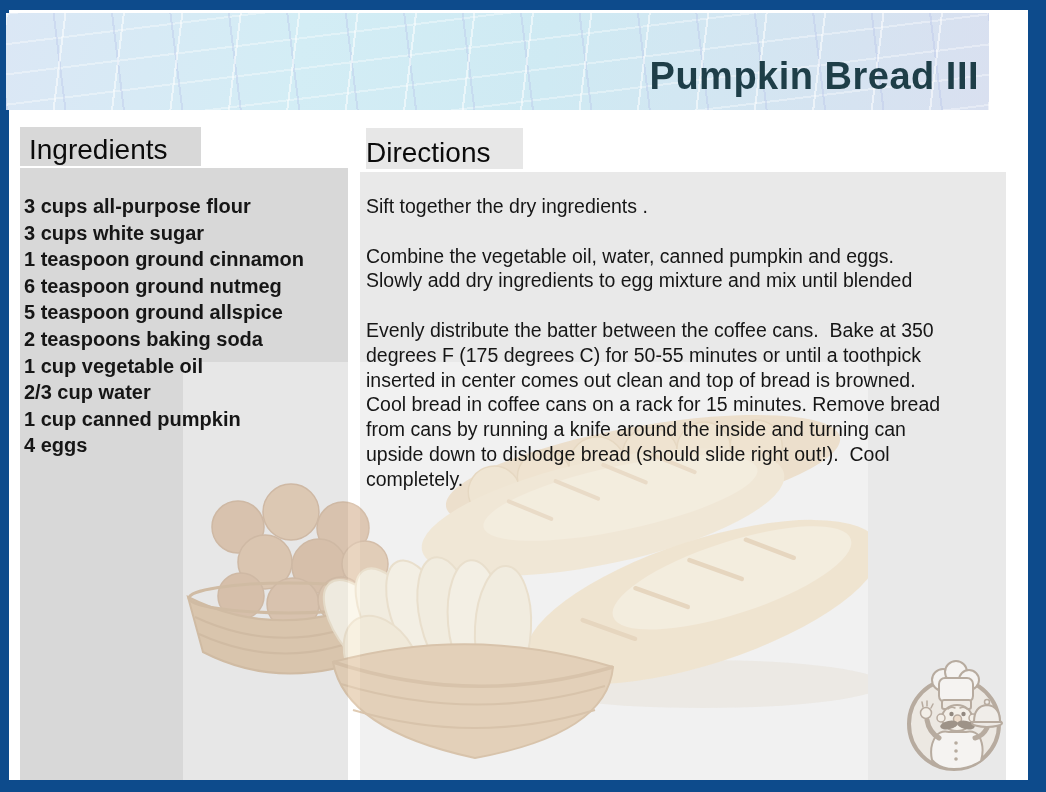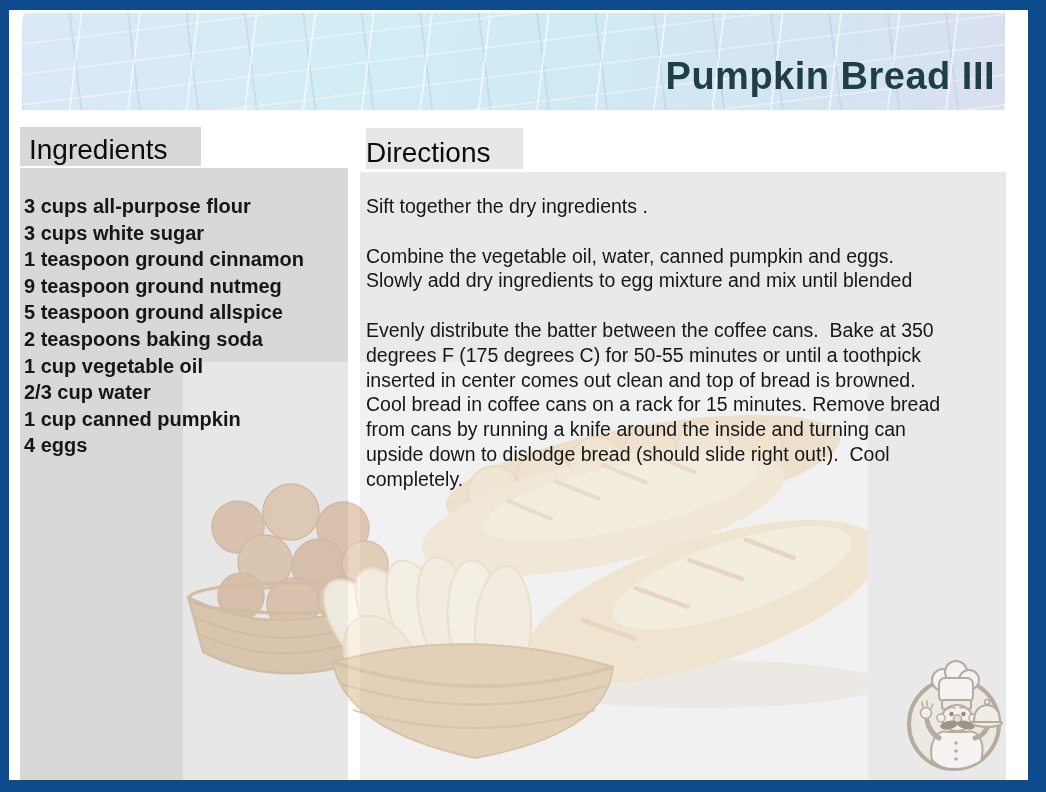--- a/index.html
+++ b/index.html
@@ -7,21 +7,21 @@
     width:1046px;height:792px;position:relative;overflow:hidden;
     background:#0d4b8c;
     font-family:"Liberation Sans", sans-serif;
   }
   .page-inner{
     position:absolute;left:9px;top:10px;width:1019px;height:770px;
     background:#ffffff;
   }
   
   .banner{
-    position:absolute;left:22px;top:13px;width:983px;height:97px;
+    position:absolute;left:6px;top:13px;width:983px;height:97px;
     background:
       repeating-linear-gradient(97deg, rgba(255,255,255,.55) 0 2px, rgba(255,255,255,0) 2px 58px),
       repeating-linear-gradient(83deg, rgba(183,195,232,.38) 0 2px, rgba(183,195,232,0) 2px 58px),
       repeating-linear-gradient(173deg, rgba(255,255,255,.35) 0 2px, rgba(255,255,255,0) 2px 30px),
       linear-gradient(100deg,#dbe7f5 0%,#d3edf5 30%,#cfeaf3 55%,#d9e0f0 100%);
     display:flex;align-items:flex-end;justify-content:flex-end;
     z-index:1;
   }
   .page-title{
     font-size:38px;font-weight:bold;color:#1e3e48;
@@ -169,21 +169,21 @@
   <span>Ingredients</span>
 </div>
 <div class="sect-head dir-head">
   <span>Directions</span>
 </div>
 
 <div class="ing-list">
     <div class="ing-line">3 cups all-purpose flour</div>
     <div class="ing-line">3 cups white sugar</div>
     <div class="ing-line">1 teaspoon ground cinnamon</div>
-    <div class="ing-line">9 teaspoon ground nutmeg</div>
+    <div class="ing-line">6 teaspoon ground nutmeg</div>
     <div class="ing-line">5 teaspoon ground allspice</div>
     <div class="ing-line">2 teaspoons baking soda</div>
     <div class="ing-line">1 cup vegetable oil</div>
     <div class="ing-line">2/3 cup water</div>
     <div class="ing-line">1 cup canned pumpkin</div>
     <div class="ing-line">4 eggs</div>
   </div>
 
 <div class="dir-text">
     <div class="dir-par">Sift together the dry ingredients .</div>

